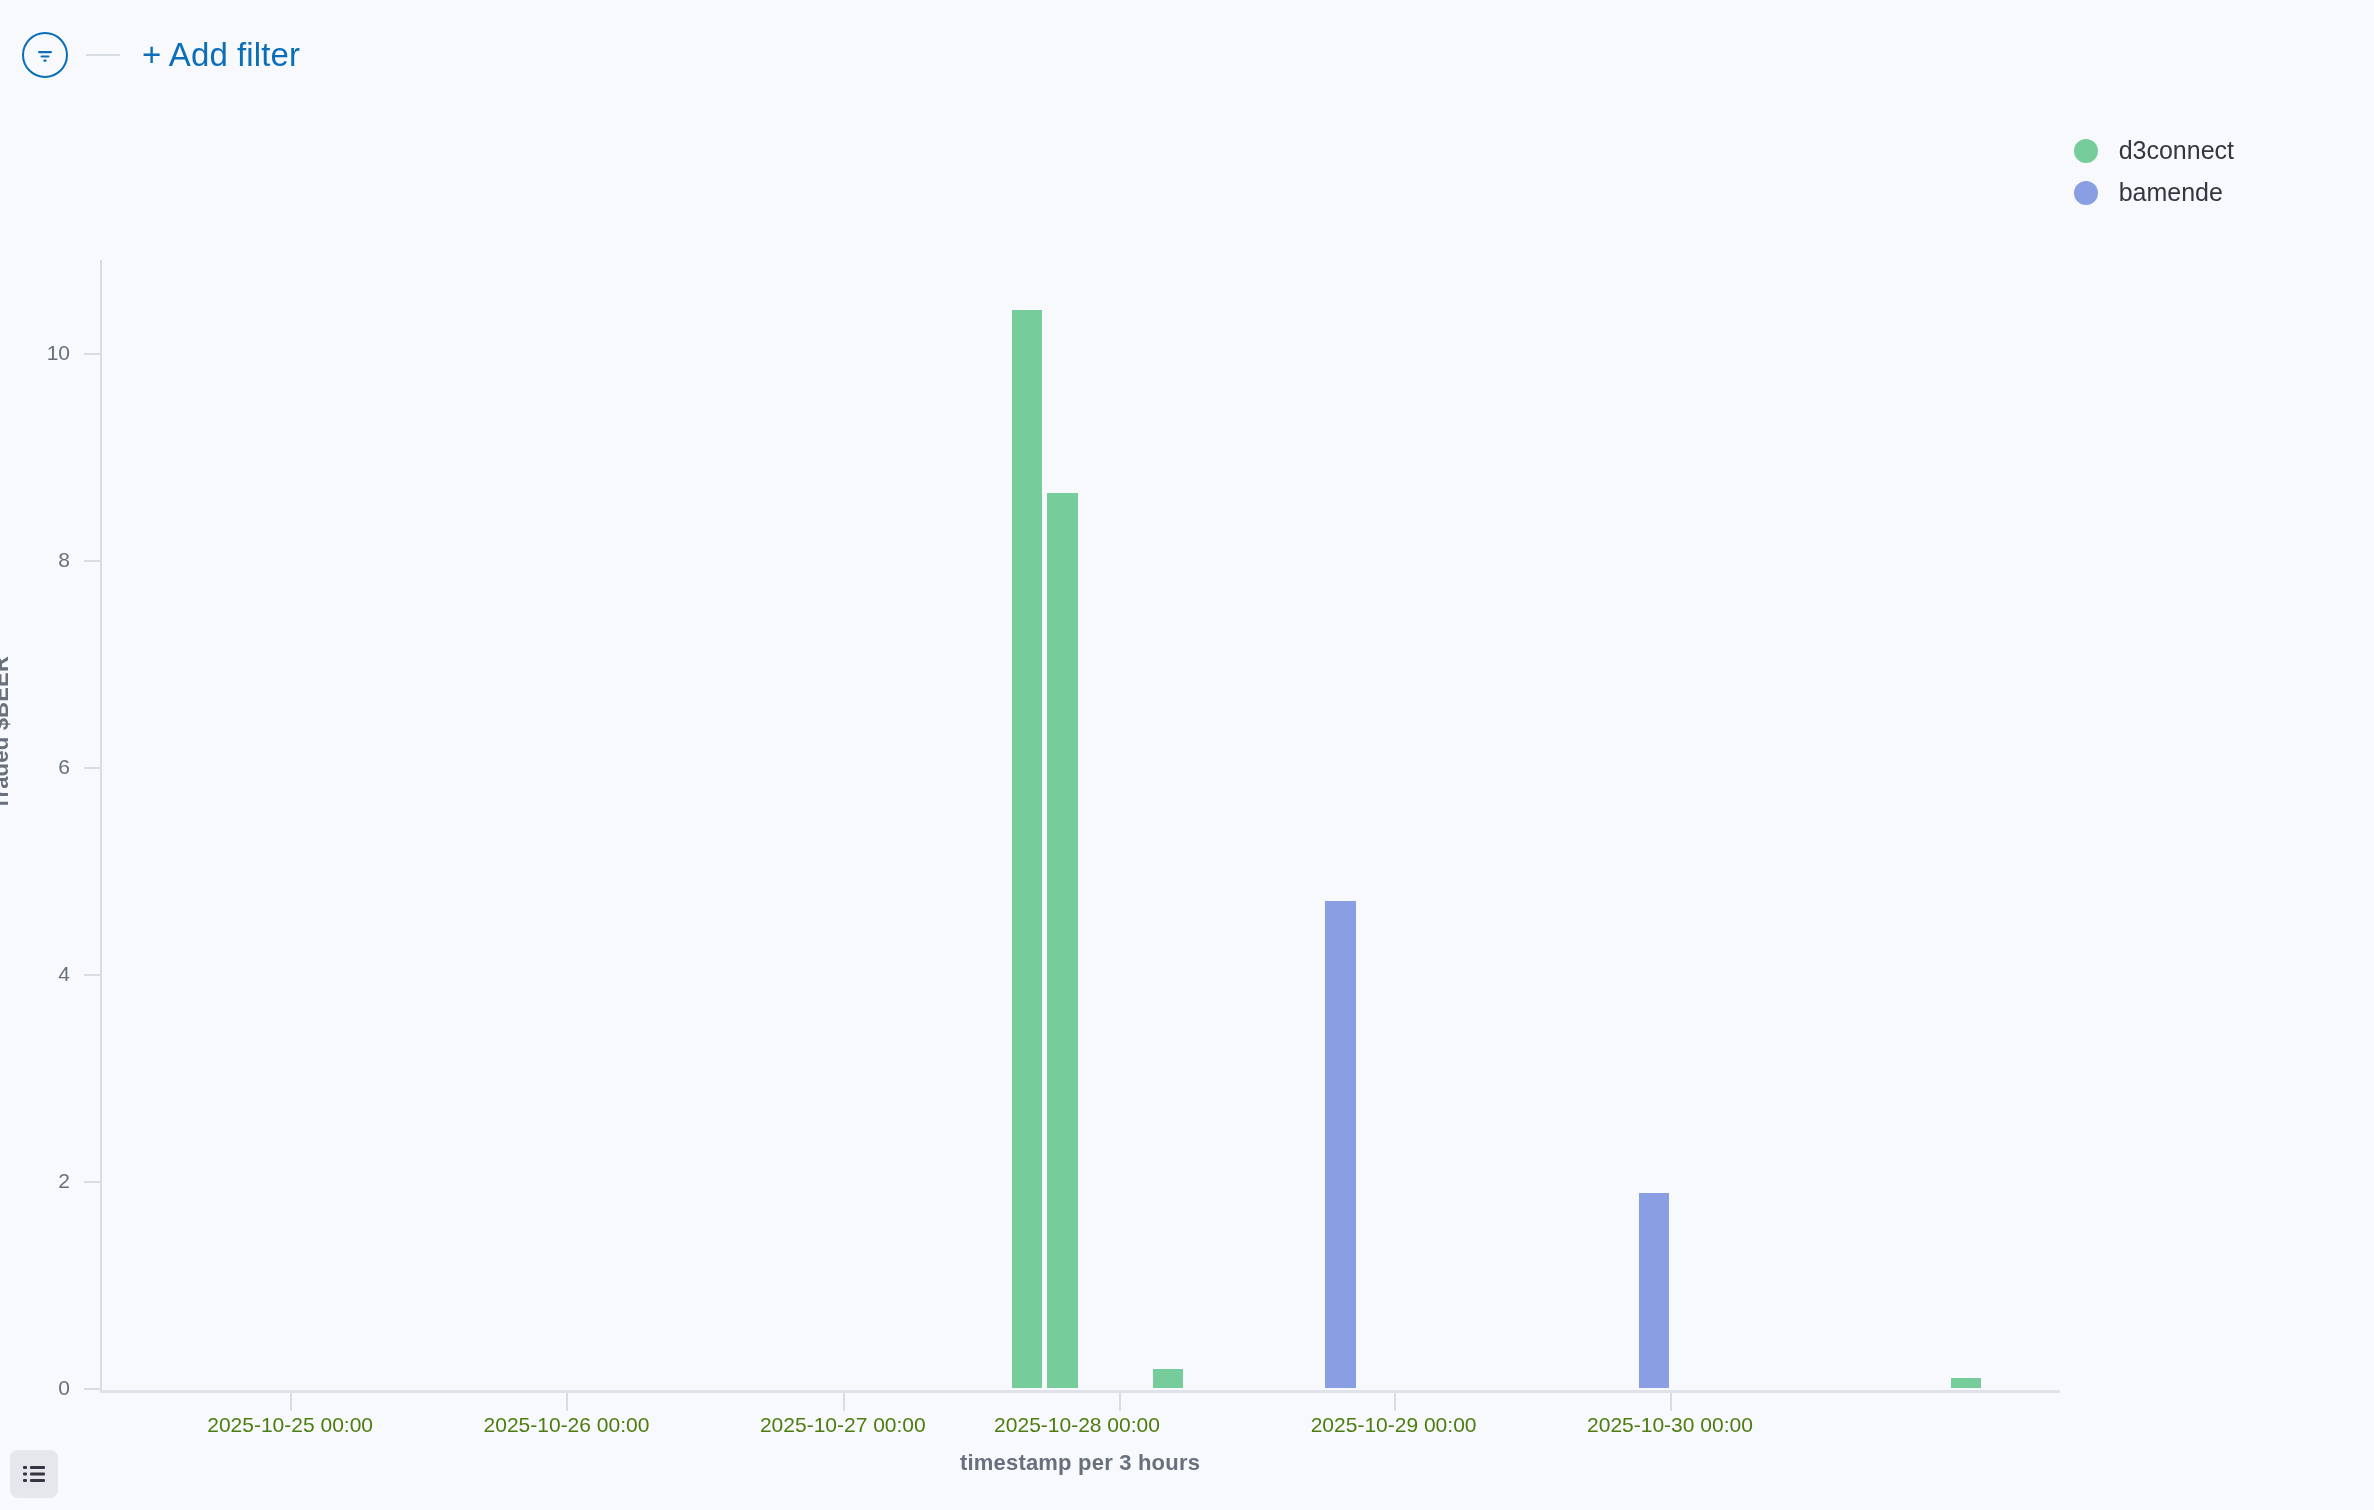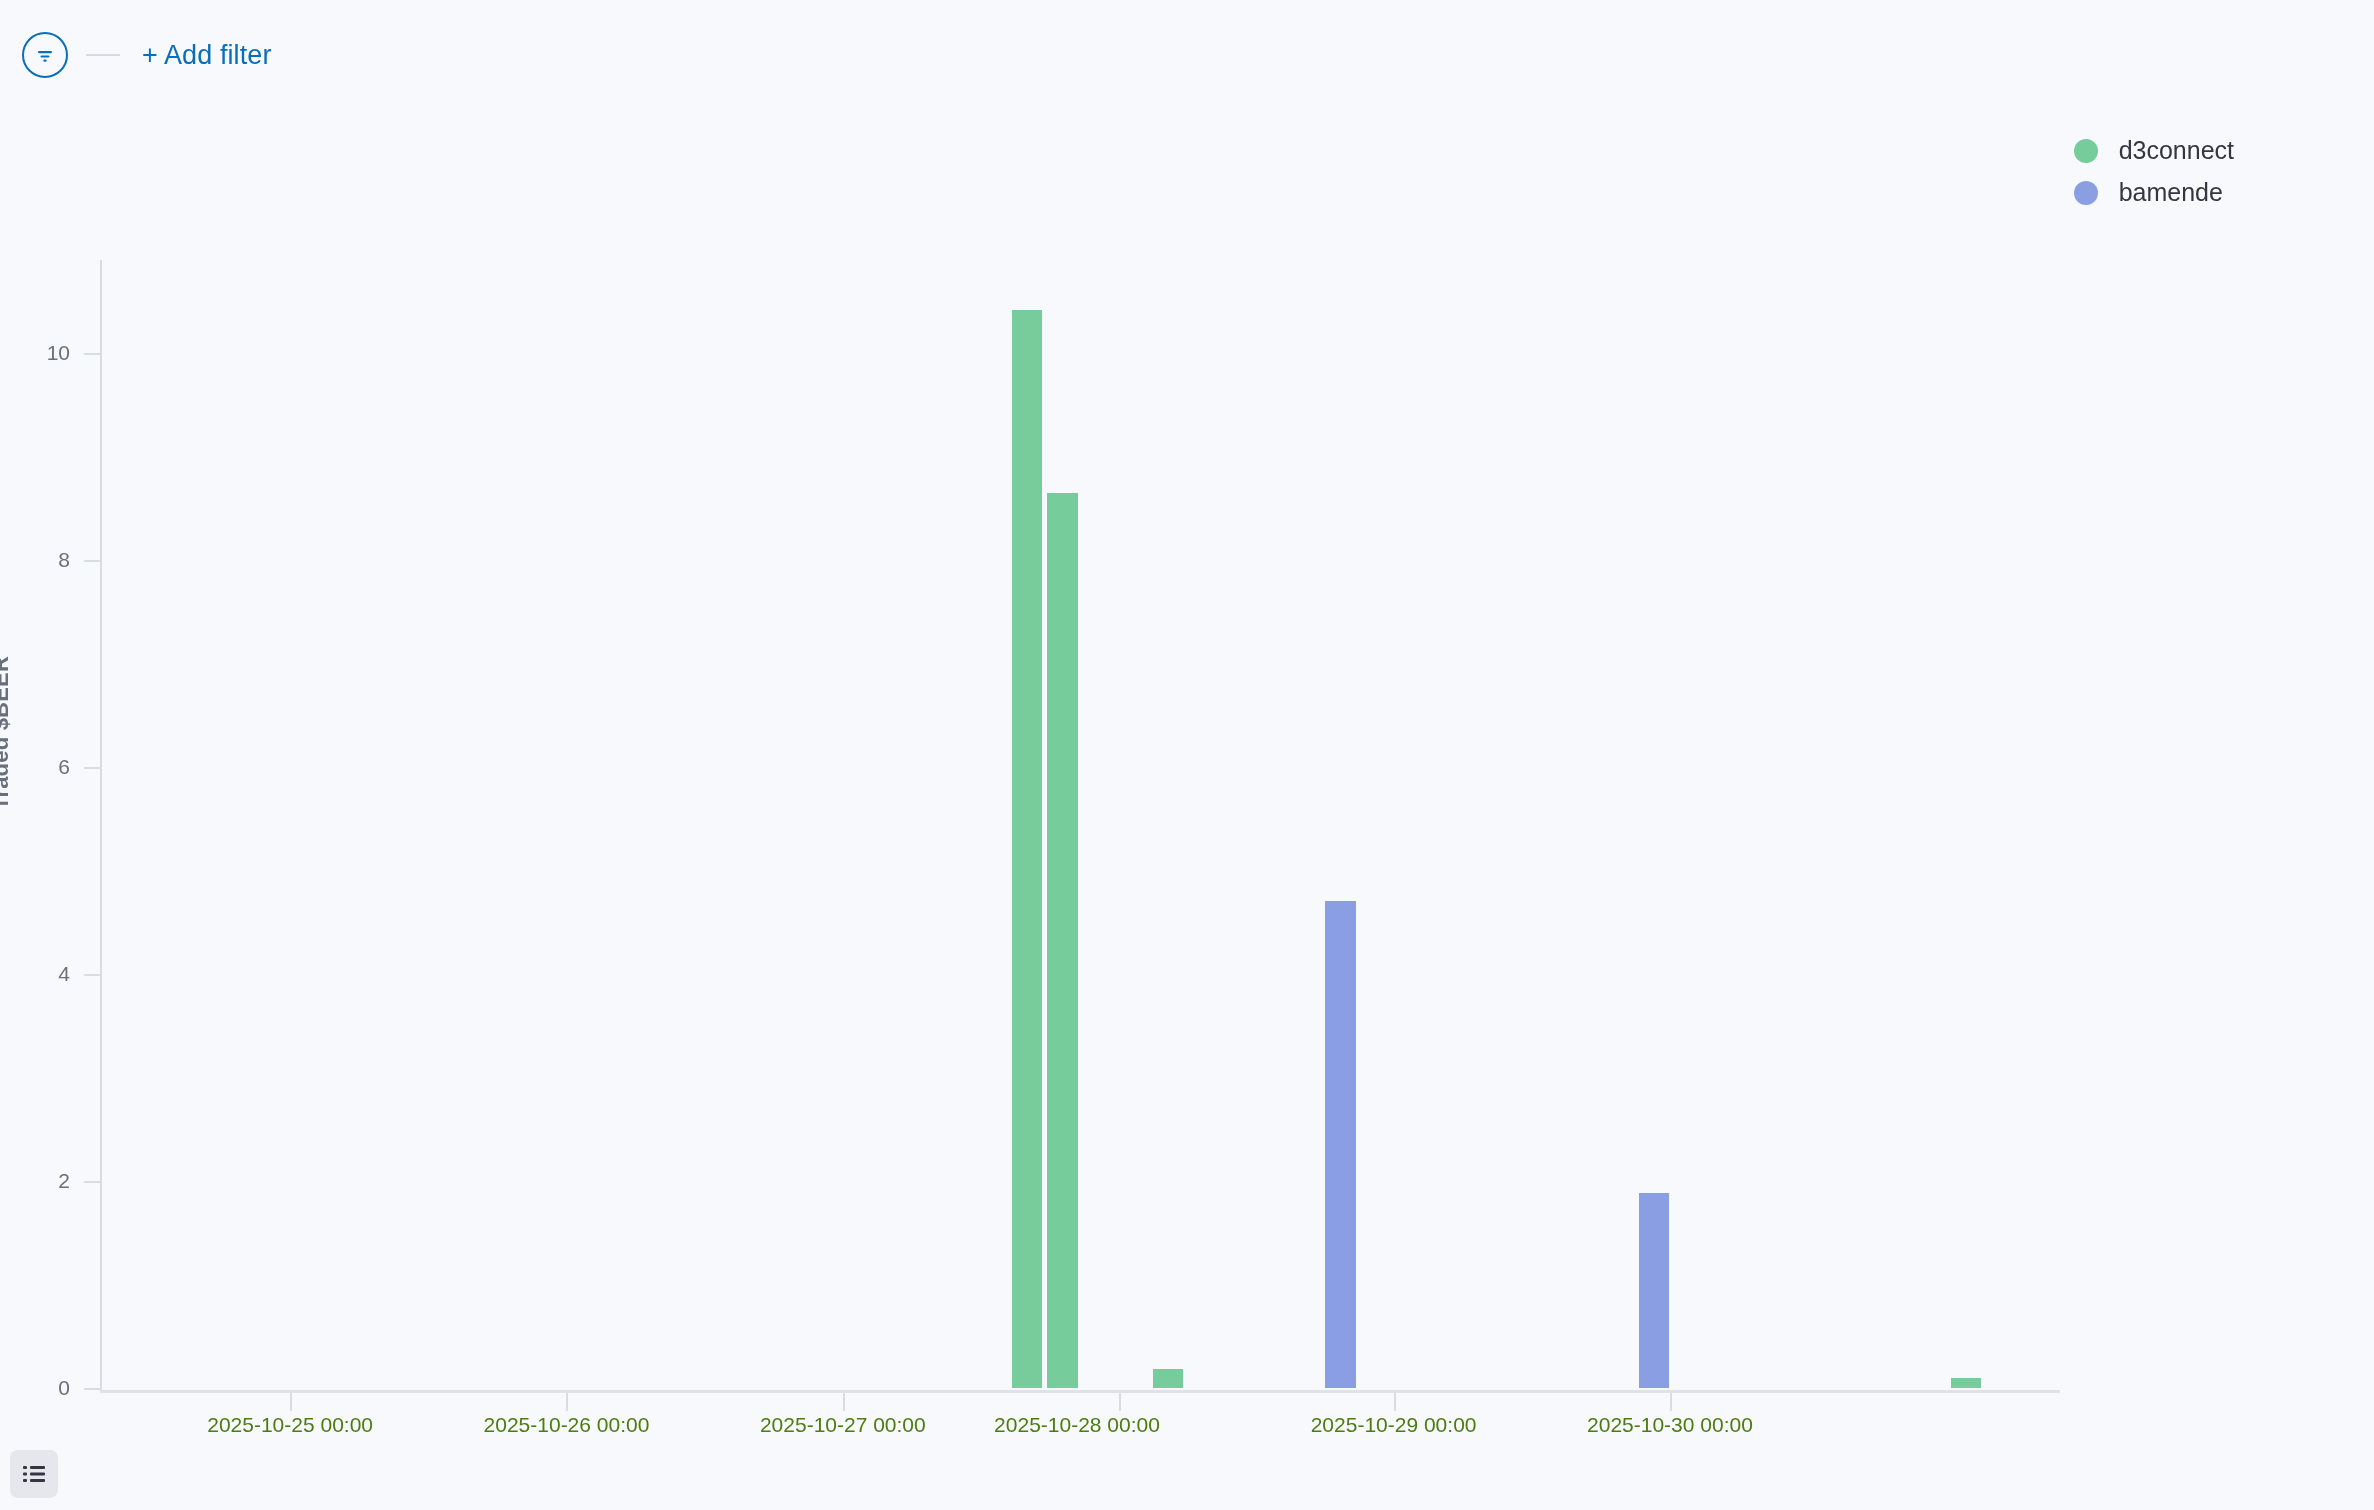--- a/index.html
+++ b/index.html
@@ -30,21 +30,21 @@
     background: transparent;
   }
   #filter-icon-btn svg { display: block; }
   #filter-dash {
     width: 34px; height: 2px;
     background: #d6dbe3;
     margin: 0 22px 0 18px;
   }
   #add-filter-link {
     color: #0b6eb8;
-    font-size: 27px;
+    font-size: 33px;
     letter-spacing: .1px;
     cursor: pointer;
     text-decoration: none;
     white-space: nowrap;
   }
 
   
   #legend {
     position: absolute;
     right: 140px; top: 136px;
@@ -218,20 +218,21 @@
     </div>
   <div id="y-axis-title">Traded $BEER</div>
   <div id="plot">
       <div class="bar" title="d3connect: 10.42" style="left: 911.89px; width: 30.38px; height: 1078.33px; background: rgb(118, 205, 155);"></div>
       <div class="bar" title="d3connect: 8.65" style="left: 947.17px; width: 30.38px; height: 895.156px; background: rgb(118, 205, 155);"></div>
       <div class="bar" title="d3connect: 0.18" style="left: 1053.01px; width: 30.38px; height: 18.6275px; background: rgb(118, 205, 155);"></div>
       <div class="bar" title="d3connect: 0.1" style="left: 1850.73px; width: 30.38px; height: 10.3486px; background: rgb(118, 205, 155);"></div>
       <div class="bar" title="bamende: 4.71" style="left: 1225.49px; width: 30.38px; height: 487.42px; background: rgb(138, 159, 227);"></div>
       <div class="bar" title="bamende: 1.88" style="left: 1539.09px; width: 30.38px; height: 194.554px; background: rgb(138, 159, 227);"></div>
     </div>
+  <div id="x-axis-title">timestamp per 3 hours</div>
 </div>
 
 <button id="list-view-button">
   <svg width="26" height="26" viewBox="0 0 26 26" aria-hidden="true">
     <rect x="2" y="5" width="4" height="3" rx="1" fill="#343741"></rect>
     <rect x="9" y="5" width="15" height="3" rx="1" fill="#343741"></rect>
     <rect x="2" y="11.5" width="4" height="3" rx="1" fill="#343741"></rect>
     <rect x="9" y="11.5" width="15" height="3" rx="1" fill="#343741"></rect>
     <rect x="2" y="18" width="4" height="3" rx="1" fill="#343741"></rect>
     <rect x="9" y="18" width="15" height="3" rx="1" fill="#343741"></rect>

